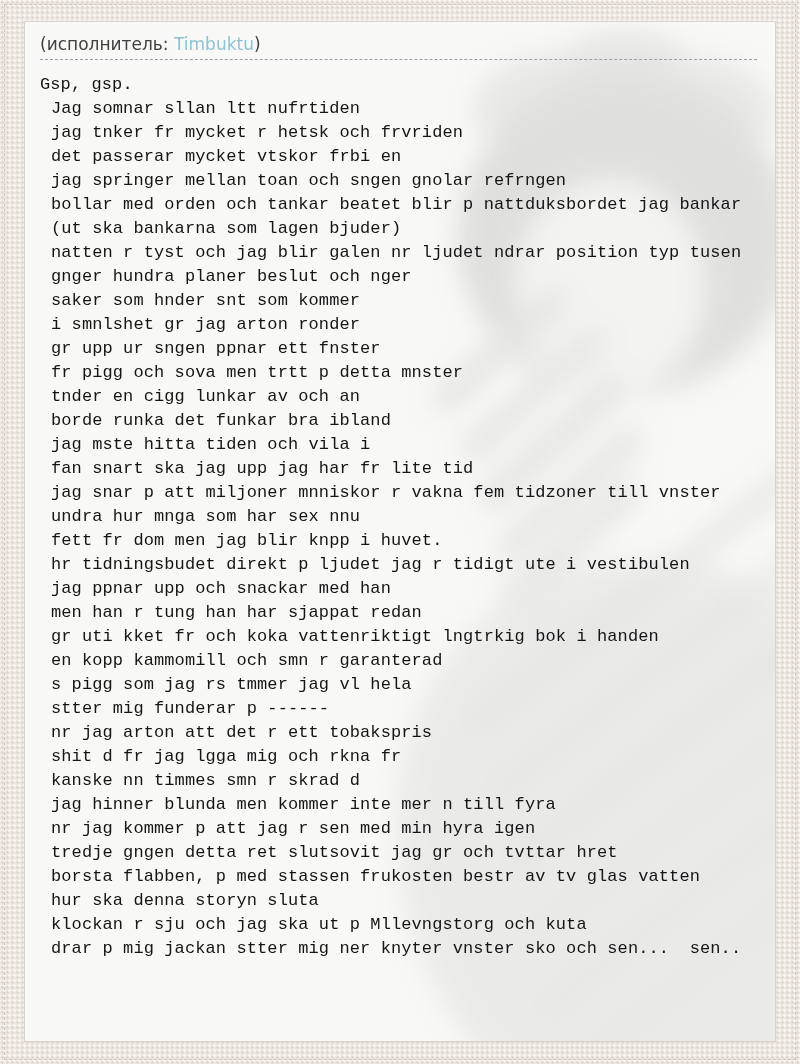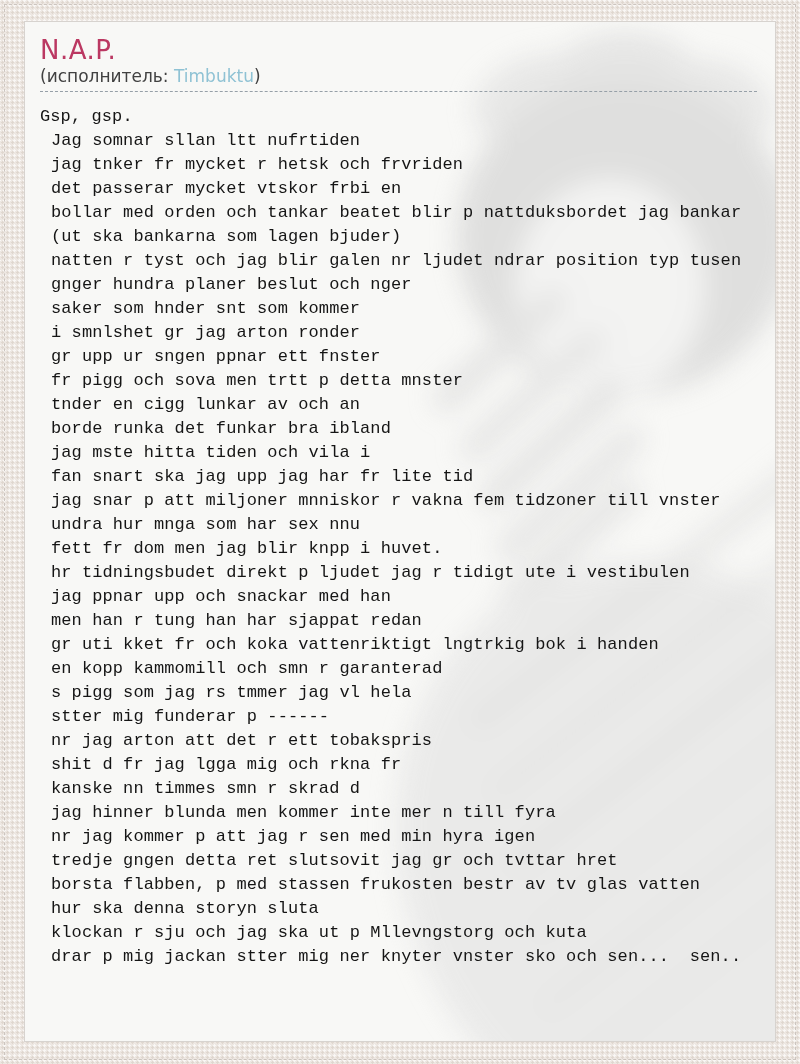--- a/index.html
+++ b/index.html
@@ -99,31 +99,31 @@
       <rect x="400" y="560" width="430" height="26" fill="#d6d6d6" opacity=".65" transform="rotate(-38 615 573)"></rect>
       <rect x="420" y="630" width="430" height="26" fill="#d9d9d9" opacity=".6" transform="rotate(-38 635 643)"></rect>
       <rect x="440" y="700" width="430" height="26" fill="#d6d6d6" opacity=".6" transform="rotate(-38 655 713)"></rect>
       <rect x="460" y="770" width="430" height="26" fill="#dadada" opacity=".55" transform="rotate(-38 675 783)"></rect>
       <rect x="470" y="845" width="430" height="26" fill="#d7d7d7" opacity=".5" transform="rotate(-38 685 858)"></rect>
       <rect x="480" y="920" width="430" height="26" fill="#dadada" opacity=".45" transform="rotate(-38 695 933)"></rect>
     </g>
   </svg>
 
   <div class="inner">
-    <h1 class="page-title">N.A.P.</h1>
 
     <div class="artist-line"><span>(исполнитель: </span><a class="artist-link" href="#">Timbuktu</a><span>)</span></div>
 
     <div class="header-separator"></div>
 
     <div class="lyrics">
         <div class="lyric-line">Gsp, gsp.</div>
         <div class="lyric-line">Jag somnar sllan ltt nufrtiden</div>
         <div class="lyric-line">jag tnker fr mycket r hetsk och frvriden</div>
         <div class="lyric-line">det passerar mycket vtskor frbi en</div>
+        <div class="lyric-line">jag springer mellan toan och sngen gnolar refrngen</div>
         <div class="lyric-line">bollar med orden och tankar beatet blir p nattduksbordet jag bankar</div>
         <div class="lyric-line">(ut ska bankarna som lagen bjuder)</div>
         <div class="lyric-line">natten r tyst och jag blir galen nr ljudet ndrar position typ tusen</div>
         <div class="lyric-line">gnger hundra planer beslut och nger</div>
         <div class="lyric-line">saker som hnder snt som kommer</div>
         <div class="lyric-line">i smnlshet gr jag arton ronder</div>
         <div class="lyric-line">gr upp ur sngen ppnar ett fnster</div>
         <div class="lyric-line">fr pigg och sova men trtt p detta mnster</div>
         <div class="lyric-line">tnder en cigg lunkar av och an</div>
         <div class="lyric-line">borde runka det funkar bra ibland</div>

